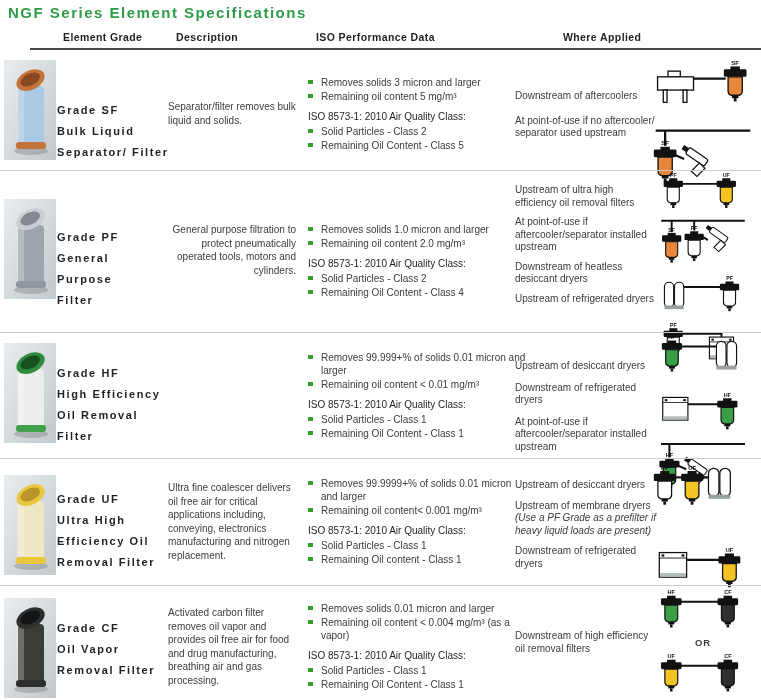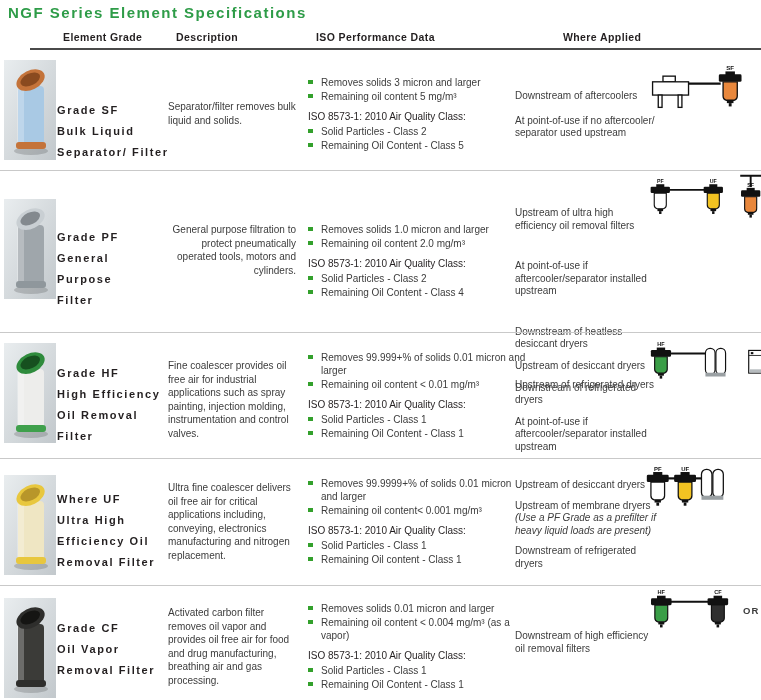--- a/index.html
+++ b/index.html
@@ -14,24 +14,24 @@
   #rows{position:absolute;top:52px;left:0;width:761px;}
   .row{position:relative;width:761px;}
   .row + .row{border-top:1px solid #c9c9c9;}
   .r0{height:118px;} .r1{height:161px;} .r2{height:125px;} .r3{height:126px;} .r4{height:117px;}
   .col{position:absolute;}
   .col-photo{left:4px;}
   .col-grade{left:57px;width:112px;font-size:11px;font-weight:bold;letter-spacing:1.6px;line-height:21px;}
   .col-desc{left:168px;width:128px;font-size:10px;line-height:13.5px;color:#3c3c3c;}
   .col-iso{left:308px;width:218px;font-size:10px;line-height:13px;color:#3c3c3c;}
   .col-where{left:515px;width:142px;font-size:10px;line-height:12.5px;color:#3c3c3c;display:flex;flex-direction:column;}
-  .col-diag{left:645px;width:116px;display:flex;align-items:center;}
+  .col-diag{left:645px;width:116px;display:flex;flex-direction:column;align-items:center;}
   
   .r0 .col-photo{top:8px;}  .r0 .col-grade{top:36px;margin-top:12px;} .r0 .col-desc{top:48px;} .r0 .col-iso{top:24px;} .r0 .col-where{top:38px;gap:12px;} .r0 .col-diag{top:4px;gap:10px;}
-  .r1 .col-photo{top:28px;} .r1 .col-grade{top:56px;} .r1 .col-desc{top:52px;text-align:right;} .r1 .col-iso{top:52px;} .r1 .col-where{top:36px;gap:28px;} .r1 .col-diag{top:0;gap:2px;}
+  .r1 .col-photo{top:28px;} .r1 .col-grade{top:56px;} .r1 .col-desc{top:52px;text-align:right;} .r1 .col-iso{top:52px;} .r1 .col-where{top:13px;gap:7px;} .r1 .col-diag{top:0;gap:2px;}
   .r2 .col-photo{top:10px;} .r2 .col-grade{top:30px;} .r2 .col-desc{top:26px;} .r2 .col-iso{top:18px;} .r2 .col-where{top:27px;gap:9px;}  .r2 .col-diag{top:0;gap:3px;}
   .r3 .col-photo{top:16px;} .r3 .col-grade{top:30px;} .r3 .col-desc{top:22px;} .r3 .col-iso{top:18px;} .r3 .col-where{top:20px;gap:8px;}  .r3 .col-diag{top:2px;gap:22px;}
   .r4 .col-photo{top:12px;} .r4 .col-grade{top:32px;} .r4 .col-desc{top:20px;} .r4 .col-iso{top:16px;} .r4 .col-where{top:44px;gap:10px;justify-content:center;} .r4 .col-diag{top:2px;gap:2px;}
   
   .r0 .col-diag svg{width:106px;height:auto;}
   .r1 .col-diag svg{width:90px;height:auto;}
   .r2 .col-diag svg{width:94px;height:auto;}
   .r3 .col-diag svg{width:102px;height:auto;}
   .r4 .col-diag svg{width:96px;height:auto;}
   
@@ -246,21 +246,20 @@
             <ellipse cx="27" cy="20" rx="15" ry="9.5" fill="#2e8b3c"></ellipse>
             <ellipse cx="27" cy="19.3" rx="10.5" ry="6" fill="#16501f"></ellipse>
           </g>
         </svg></div>
       <div class="col col-grade">
         <span class="grade-line">Grade HF</span>
         <span class="grade-line">High Efficiency</span>
         <span class="grade-line">Oil Removal</span>
         <span class="grade-line">Filter</span>
       </div>
-      <div class="col col-desc">Fine coalescer provides oil free air for industrial applications such as spray painting, injection molding, instrumentation and control valves.</div>
       <div class="col col-iso">
         <div class="iso-item"><span class="sq" style="background: rgb(51, 160, 44);"></span><span>Removes 99.999+% of solids 0.01 micron and larger</span></div>
         <div class="iso-item"><span class="sq" style="background: rgb(51, 160, 44);"></span><span>Remaining oil content &lt; 0.01 mg/m³</span></div>
         <div class="iso-head">ISO 8573-1: 2010 Air Quality Class:</div>
         <div class="iso-item"><span class="sq" style="background: rgb(51, 160, 44);"></span><span>Solid Particles - Class 1</span></div>
         <div class="iso-item"><span class="sq" style="background: rgb(51, 160, 44);"></span><span>Remaining Oil Content - Class 1</span></div>
       </div>
       <div class="col col-where">
         <div class="where-item">Upstream of desiccant dryers</div>
         <div class="where-item">Downstream of refrigerated dryers</div>
@@ -323,21 +322,21 @@
           <ellipse cx="27" cy="91" rx="17" ry="4" fill="rgba(0,0,0,0.16)"></ellipse>
           <rect x="14" y="26" width="26" height="60" rx="4" fill="#efe6c3"></rect>
           <rect x="13" y="27" width="7" height="58" rx="3.5" fill="rgba(255,255,255,0.25)"></rect>
           <rect x="12" y="82" width="30" height="7" rx="3" fill="#e8c73e"></rect>
           <g transform="rotate(-26 27 21)">
             <ellipse cx="27" cy="20" rx="15" ry="9.5" fill="#e8c73e"></ellipse>
             <ellipse cx="27" cy="19.3" rx="10.5" ry="6" fill="#b8962a"></ellipse>
           </g>
         </svg></div>
       <div class="col col-grade">
-        <span class="grade-line">Where UF</span>
+        <span class="grade-line">Grade UF</span>
         <span class="grade-line">Ultra High</span>
         <span class="grade-line">Efficiency Oil</span>
         <span class="grade-line">Removal Filter</span>
       </div>
       <div class="col col-desc">Ultra fine coalescer delivers oil free air for critical applications including, conveying, electronics manufacturing and nitrogen replacement.</div>
       <div class="col col-iso">
         <div class="iso-item"><span class="sq" style="background: rgb(51, 160, 44);"></span><span>Removes 99.9999+% of solids 0.01 micron and larger</span></div>
         <div class="iso-item"><span class="sq" style="background: rgb(51, 160, 44);"></span><span>Remaining oil content&lt; 0.001 mg/m³</span></div>
         <div class="iso-head">ISO 8573-1: 2010 Air Quality Class:</div>
         <div class="iso-item"><span class="sq" style="background: rgb(51, 160, 44);"></span><span>Solid Particles - Class 1</span></div>

